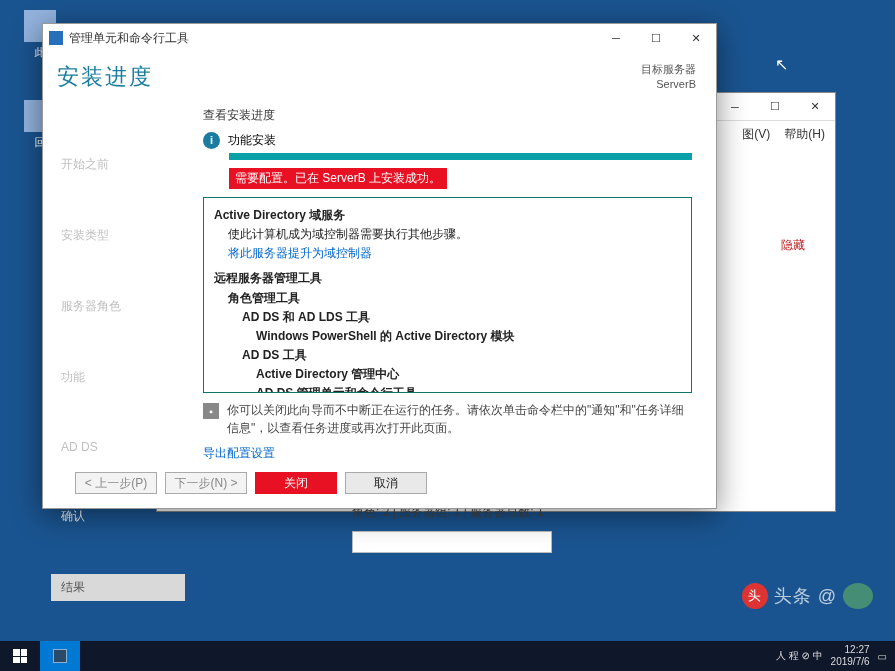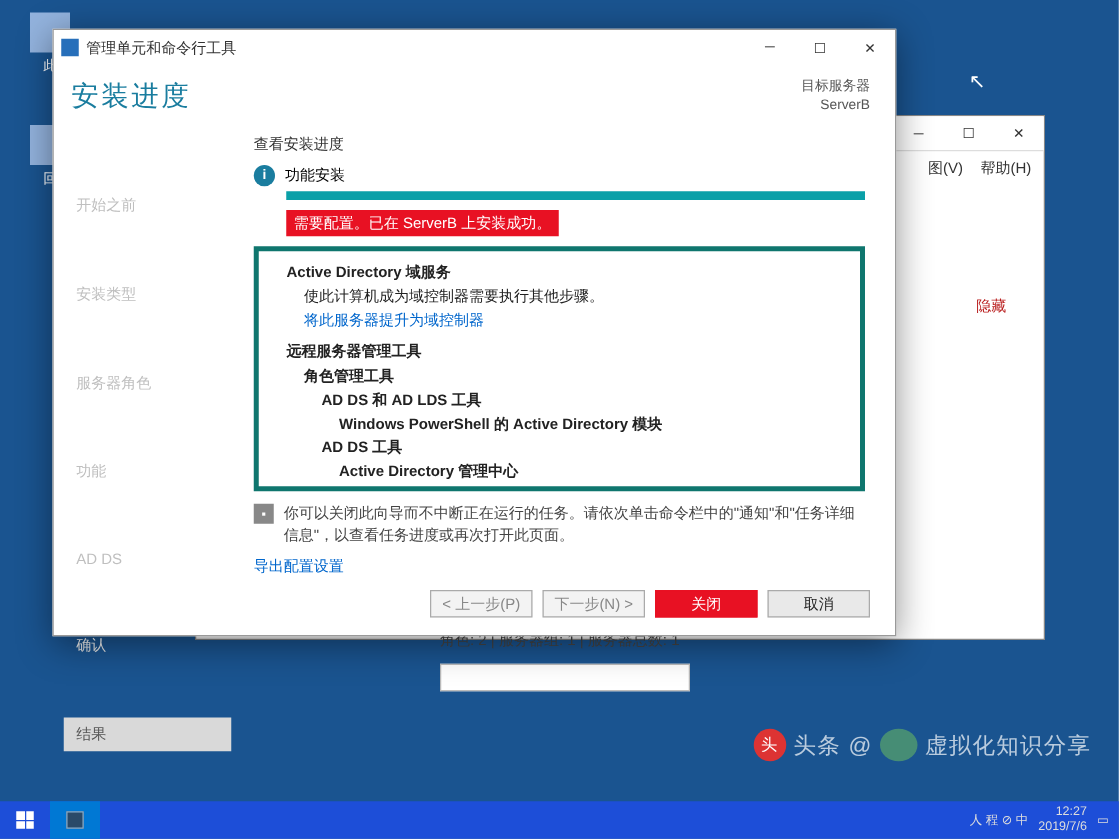--- a/index.html
+++ b/index.html
@@ -6,21 +6,21 @@
     body { font-family: "Microsoft YaHei", "Segoe UI", sans-serif; font-size: 12px; background: #1a5490; width: 895px; height: 671px; overflow: hidden; position: relative; }
     
     .desktop { position: absolute; top: 0; left: 0; right: 0; bottom: 30px; }
     .desktop-icon { position: absolute; width: 50px; text-align: center; color: #fff; font-size: 11px; }
     .desktop-icon .glyph { width: 32px; height: 32px; margin: 0 auto 3px; background: rgba(200,220,255,0.7); }
     .icon-1 { top: 10px; left: 15px; }
     .icon-2 { top: 100px; left: 15px; }
     
     .cursor { position: absolute; top: 55px; left: 775px; color: #fff; font-size: 16px; pointer-events: none; }
     
-    .taskbar { position: absolute; bottom: 0; left: 0; right: 0; height: 30px; background: #1d4ed8; display: flex; align-items: center; }
+    .taskbar { position: absolute; bottom: 0; left: 0; right: 0; height: 30px; background: #0f172a; display: flex; align-items: center; }
     .start-btn { width: 40px; height: 30px; display: flex; align-items: center; justify-content: center; color: #fff; }
     .win-logo { width: 14px; height: 14px; display: grid; grid-template: 1fr 1fr / 1fr 1fr; gap: 1px; }
     .win-logo span { background: #fff; }
     .task-item { width: 40px; height: 30px; display: flex; align-items: center; justify-content: center; background: #0078d4; }
     .task-item-ico { width: 14px; height: 14px; background: #2a4a68; border: 1px solid #89b0d0; }
     .tray { margin-left: auto; display: flex; align-items: center; padding-right: 8px; color: #ddd; font-size: 10px; gap: 8px; }
     .tray-icons { display: flex; gap: 5px; font-size: 10px; }
     .tray-time { text-align: right; line-height: 1.2; }
     
     .bg-window { position: absolute; top: 92px; left: 156px; width: 680px; height: 420px; background: #fff; border: 1px solid #888; }
@@ -44,31 +44,31 @@
     .sidebar { width: 150px; padding: 0 8px; }
     .side-item { padding: 5px 10px; font-size: 12px; color: #bfbfbf; margin-top: 44px; }
     .side-item.active { background: #d9d9d9; color: #555; }
     .content { flex: 1; padding: 0 24px 0 10px; display: flex; flex-direction: column; min-height: 0; }
     .section-label { color: #333; margin-bottom: 8px; }
     .status-row { display: flex; align-items: center; gap: 8px; margin-bottom: 4px; }
     .info-ico { width: 17px; height: 17px; border-radius: 50%; background: #1a7d9f; color: #fff; display: flex; align-items: center; justify-content: center; font-weight: bold; font-size: 11px; }
     .progress { height: 7px; background: #ddd; margin: 0 0 8px 26px; position: relative; }
     .progress-fill { height: 100%; background: #0aa0a8; width: 100%; }
     .red-banner { background: #e81123; color: #fff; padding: 2px 6px; display: inline-block; margin-left: 26px; margin-bottom: 8px; font-size: 12px; }
-    .detail-box { flex: 1; border: 4px solid #0f766e; padding: 8px 22px; margin-left: 0; overflow: auto; line-height: 1.6; font-size: 12px; color: #222; }
+    .detail-box { flex: 1; border: 1px solid #0f766e; padding: 8px 10px; margin-left: 0; overflow: auto; line-height: 1.6; font-size: 12px; color: #222; }
     .detail-box .b { font-weight: bold; }
     .detail-box .link { color: #0066cc; }
     .ind-1 { padding-left: 14px; }
     .ind-2 { padding-left: 28px; }
     .ind-3 { padding-left: 42px; }
     .note-row { display: flex; gap: 8px; margin-top: 8px; align-items: flex-start; }
     .note-ico { width: 16px; height: 16px; background: #888; color: #fff; display: flex; align-items: center; justify-content: center; font-size: 10px; flex-shrink: 0; margin-top: 2px; }
     .note-text { color: #444; font-size: 12px; line-height: 1.5; }
     .export-link { color: #0066cc; margin-top: 8px; display: inline-block; }
-    .footer { display: flex; justify-content: flex-end; gap: 8px; padding: 10px 20px 14px; }
+    .footer { display: flex; gap: 8px; padding: 10px 32px 14px; }
     .btn { min-width: 82px; height: 22px; border: 1px solid #aaa; background: #f3f3f3; color: #888; font-size: 12px; display: inline-flex; align-items: center; justify-content: center; }
     .btn.enabled { color: #222; background: #e9e9e9; }
     .btn.close-red { background: #e81123; color: #fff; border-color: #e81123; }
     
     .watermark { position: absolute; bottom: 32px; right: 22px; color: rgba(255,255,255,0.7); font-size: 18px; letter-spacing: 1px; display: flex; align-items: center; gap: 6px; }
     .wm-icon { width: 26px; height: 26px; border-radius: 50%; background: #d33; color:#fff; display:inline-flex;align-items:center;justify-content:center;font-size:13px;}
     .wm-wx { width:30px;height:26px; border-radius:50%; background:rgba(100,180,100,0.6);}
   </style>
 </head>
 <body>
@@ -166,21 +166,20 @@
       <button class="btn enabled">取消</button>
     </div>
   </div>
 
   <div class="cursor">↖</div>
 
   <div class="watermark">
     <span class="wm-icon">头</span>
     <span>头条 @</span>
     <span class="wm-wx"></span>
-    <span>虚拟化知识分享</span>
   </div>
 </div>
 
 <div class="taskbar">
   <div class="start-btn">
     <div class="win-logo">
         <span></span>
         <span></span>
         <span></span>
         <span></span>

